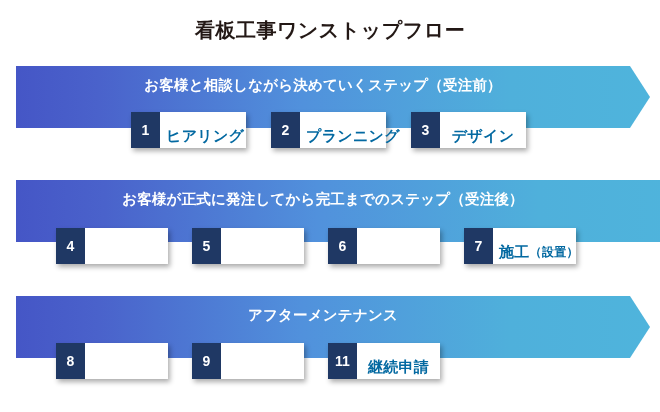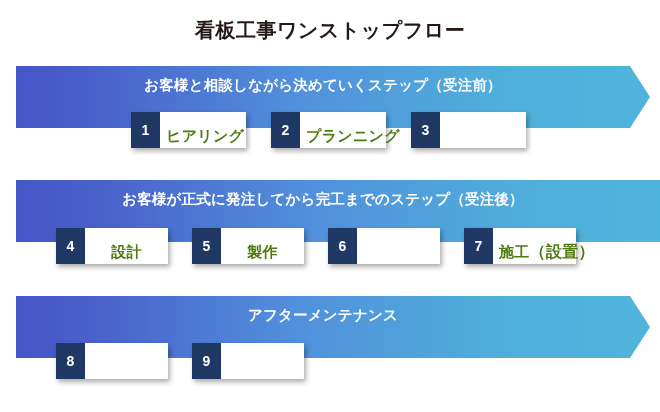--- a/index.html
+++ b/index.html
@@ -98,30 +98,30 @@
     align-items: center;
     justify-content: center;
     line-height: 1;
   }
 
   .step-label {
     flex: 1 1 auto;
     display: flex;
     align-items: center;
     justify-content: center;
-    color: #4d7c0f;
+    color: #0369a1;
     font-size: 15px;
     font-weight: bold;
     white-space: nowrap;
     padding: 0 6px;
     letter-spacing: 0.3px;
     margin-top: 12px;
   }
   .step-label .sub {
-    font-size: 16px;
+    font-size: 12px;
     font-weight: bold;
   }
 
   
   .w-115 { width: 115px; }
   .w-112 { width: 112px; }
 </style>
 </head>
 <body>
 
@@ -136,34 +136,33 @@
     <div class="step w-115">
       <div class="step-num">1</div>
       <div class="step-label">ヒアリング</div>
     </div>
     <div class="step w-115">
       <div class="step-num">2</div>
       <div class="step-label">プランニング</div>
     </div>
     <div class="step w-115">
       <div class="step-num">3</div>
+      <div class="step-label">デザイン</div>
     </div>
   </div>
 
   <div class="band band-2">
     <div class="band-label">お客様が正式に発注してから完工までのステップ（受注後）</div>
   </div>
   <div class="steps steps-2">
     <div class="step w-112">
       <div class="step-num">4</div>
-      <div class="step-label">設計</div>
     </div>
     <div class="step w-112">
       <div class="step-num">5</div>
-      <div class="step-label">製作</div>
     </div>
     <div class="step w-112">
       <div class="step-num">6</div>
     </div>
     <div class="step w-112">
       <div class="step-num">7</div>
       <div class="step-label">
           <span>施工</span>
           <span class="sub">（設置）</span>
         </div>
@@ -173,15 +172,19 @@
   <div class="band band-3">
     <div class="band-label">アフターメンテナンス</div>
   </div>
   <div class="steps steps-3">
     <div class="step w-112">
       <div class="step-num">8</div>
     </div>
     <div class="step w-112">
       <div class="step-num">9</div>
     </div>
+    <div class="step w-112">
+      <div class="step-num">11</div>
+      <div class="step-label">継続申請</div>
+    </div>
   </div>
 
 </div>
 
 </body></html>

